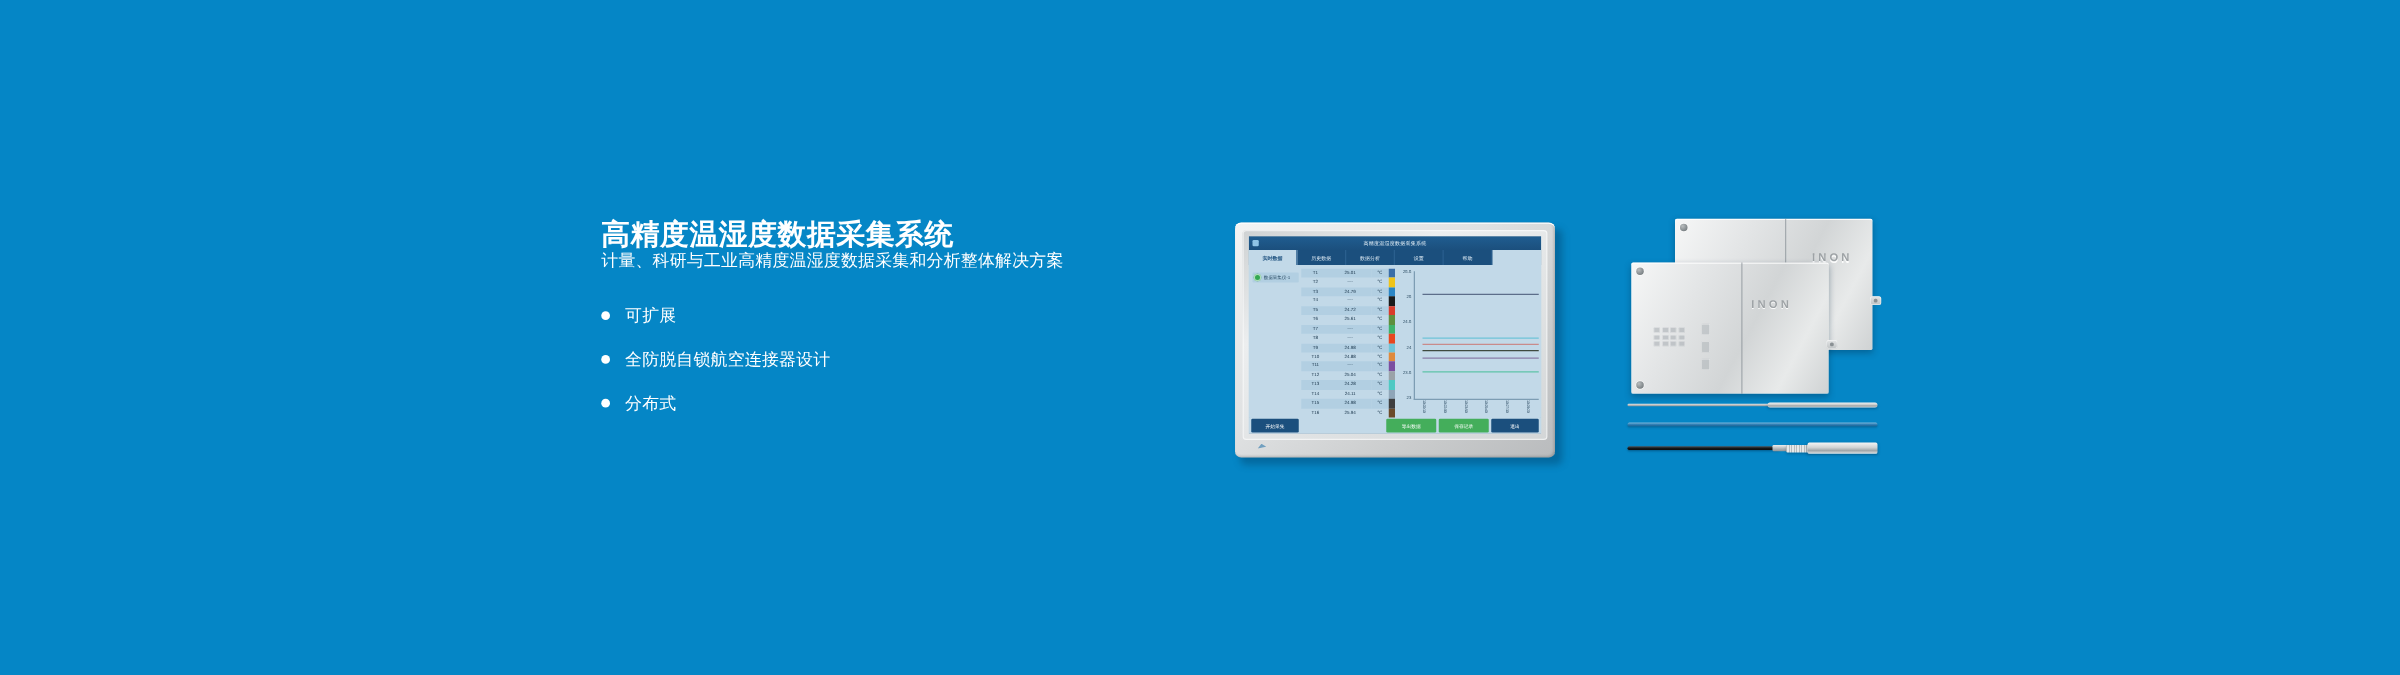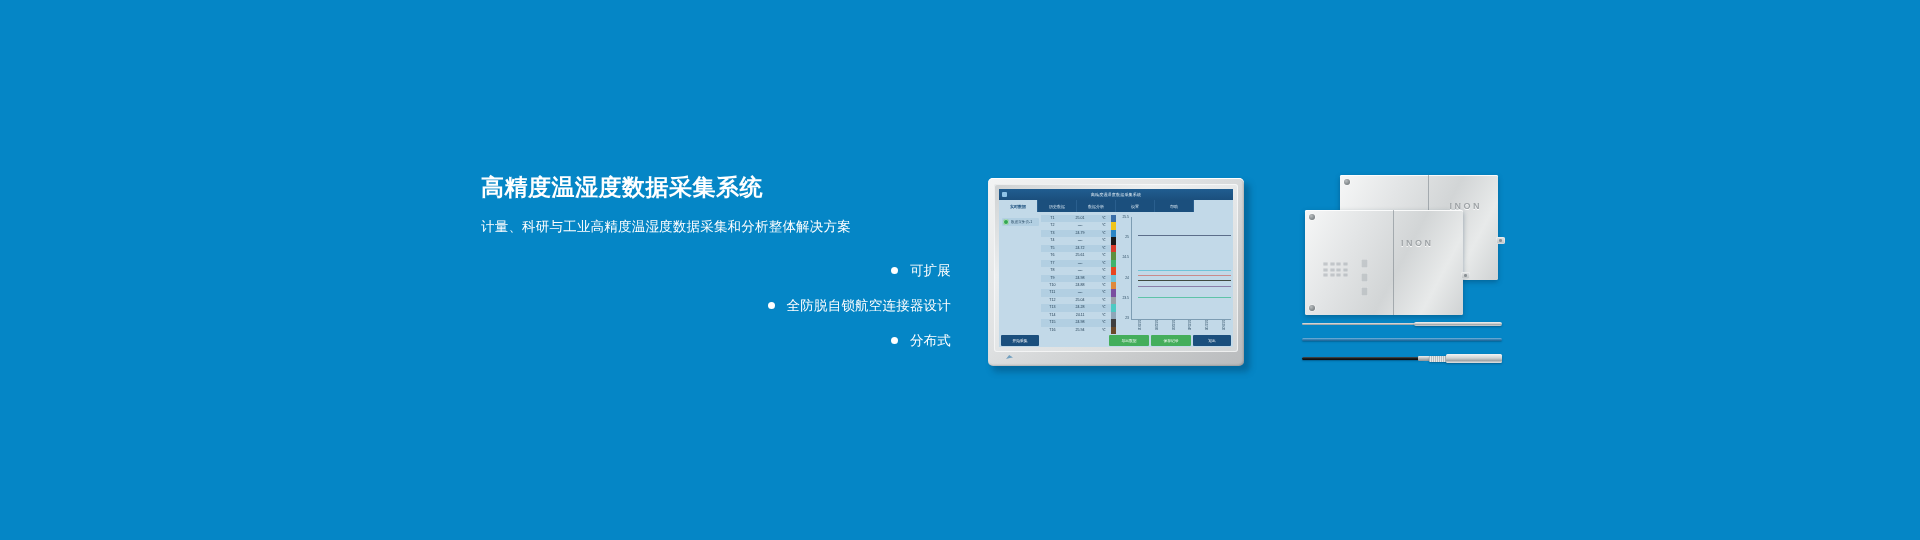--- a/index.html
+++ b/index.html
@@ -33,39 +33,37 @@
   .headline {
     font-size: 23px;
     font-weight: bold;
     color: #ffffff;
     letter-spacing: 0.5px;
     line-height: 1.1;
     white-space: nowrap;
   }
 
   .subhead {
-    margin-top: 18px;
     font-size: 13.5px;
     color: #ffffff;
     letter-spacing: 0.2px;
     white-space: nowrap;
     font-weight: normal;
   }
 
   .bullets {
     margin-top: 20px;
     list-style: none;
   }
 
   .bullet {
     display: flex;
     align-items: center;
     height: 29px;
     margin-bottom: 6px;
-    justify-content: flex-end;
   }
 
   .bullet-dot {
     width: 7px;
     height: 7px;
     border-radius: 50%;
     background: #ffffff;
     flex: 0 0 auto;
     margin-right: 12px;
   }

